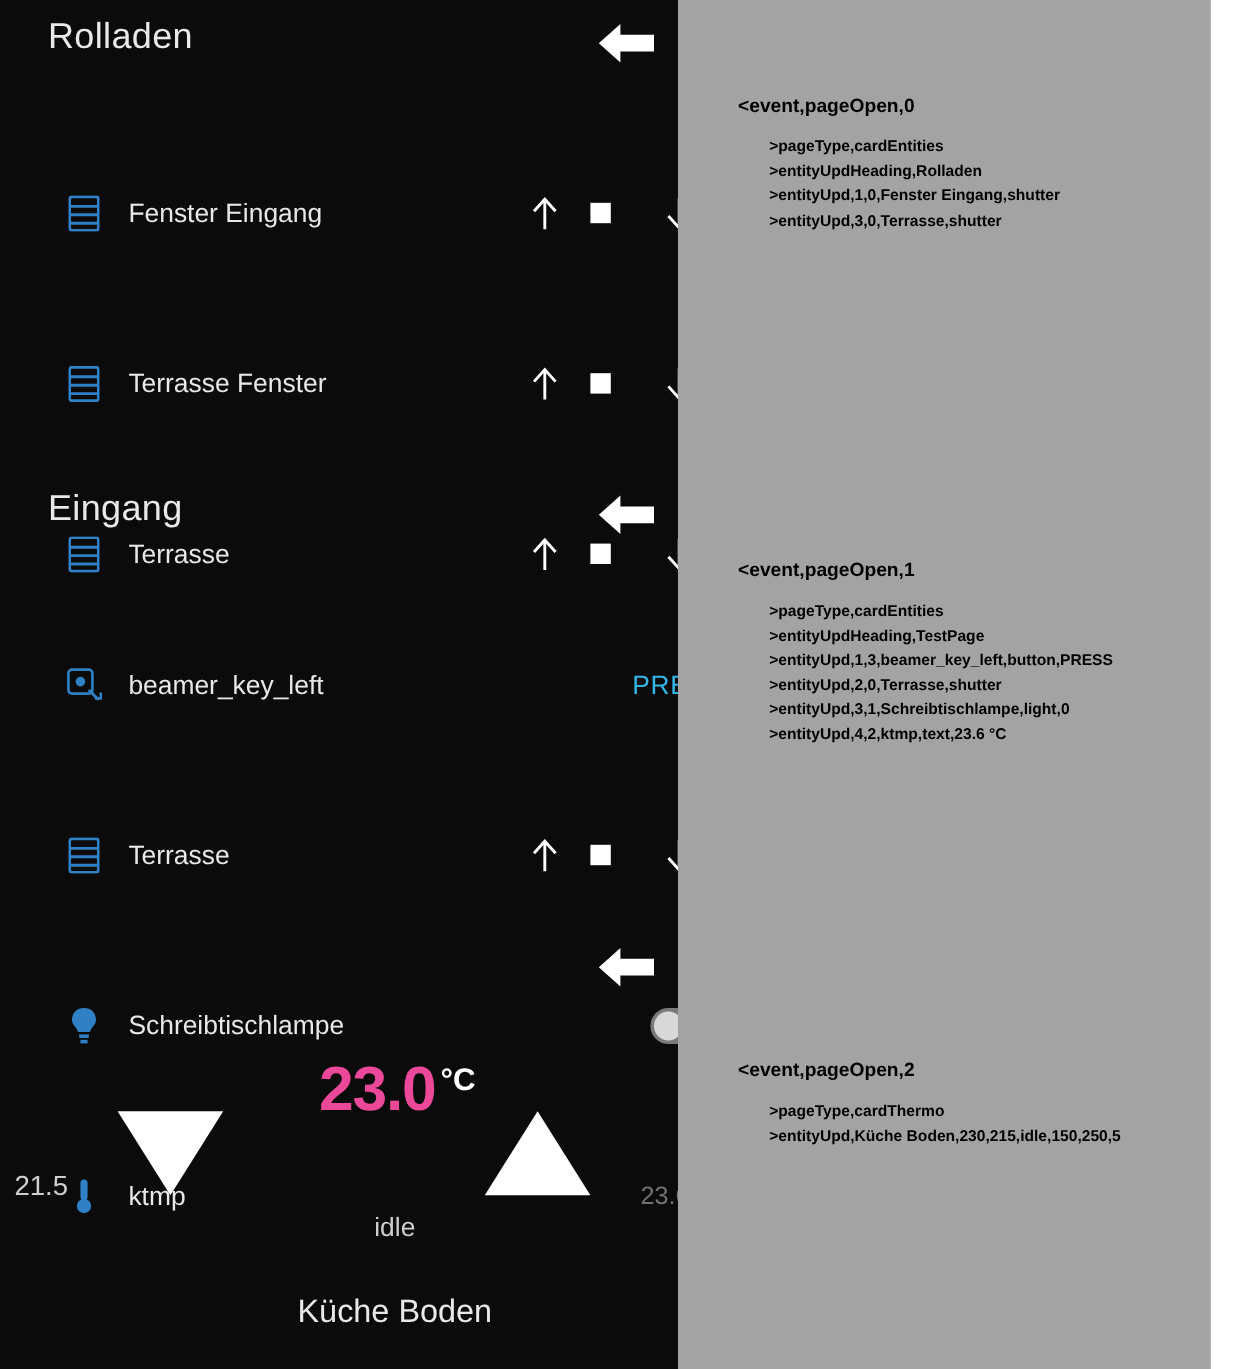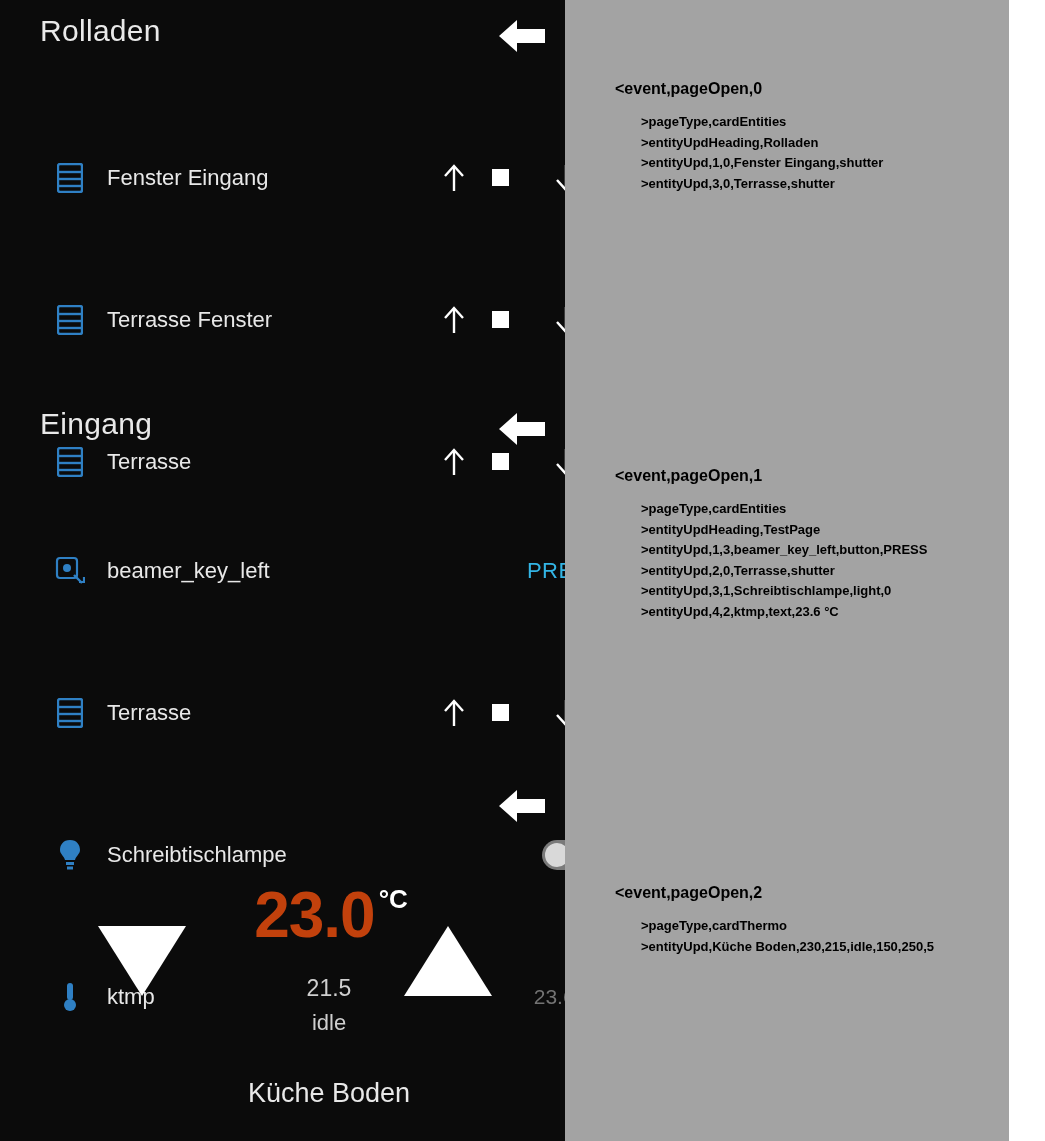--- a/index.html
+++ b/index.html
@@ -159,39 +159,38 @@
     position: relative;
     height: 300px;
   }
   .thermo-temp {
     position: absolute;
     left: 0; right: 0;
     top: 38px;
     text-align: center;
   }
   .temp-big {
-    font-size: 64px;
+    font-size: 52px;
     font-weight: bold;
-    color: #c2410c;
+    color: #ec4899;
     letter-spacing: -1px;
   }
   .temp-unit {
     font-size: 26px;
     font-weight: bold;
     color: #ffffff;
     vertical-align: top;
     position: relative;
     top: 6px;
     left: 4px;
   }
   .temp-target {
     position: absolute;
     left: 0; right: 0;
     top: 135px;
-    text-align: center;
     font-size: 23px;
     color: #cfcfcf;
   }
   .temp-state {
     position: absolute;
     left: 0; right: 0;
     top: 170px;
     text-align: center;
     font-size: 22px;
     color: #cfcfcf;

